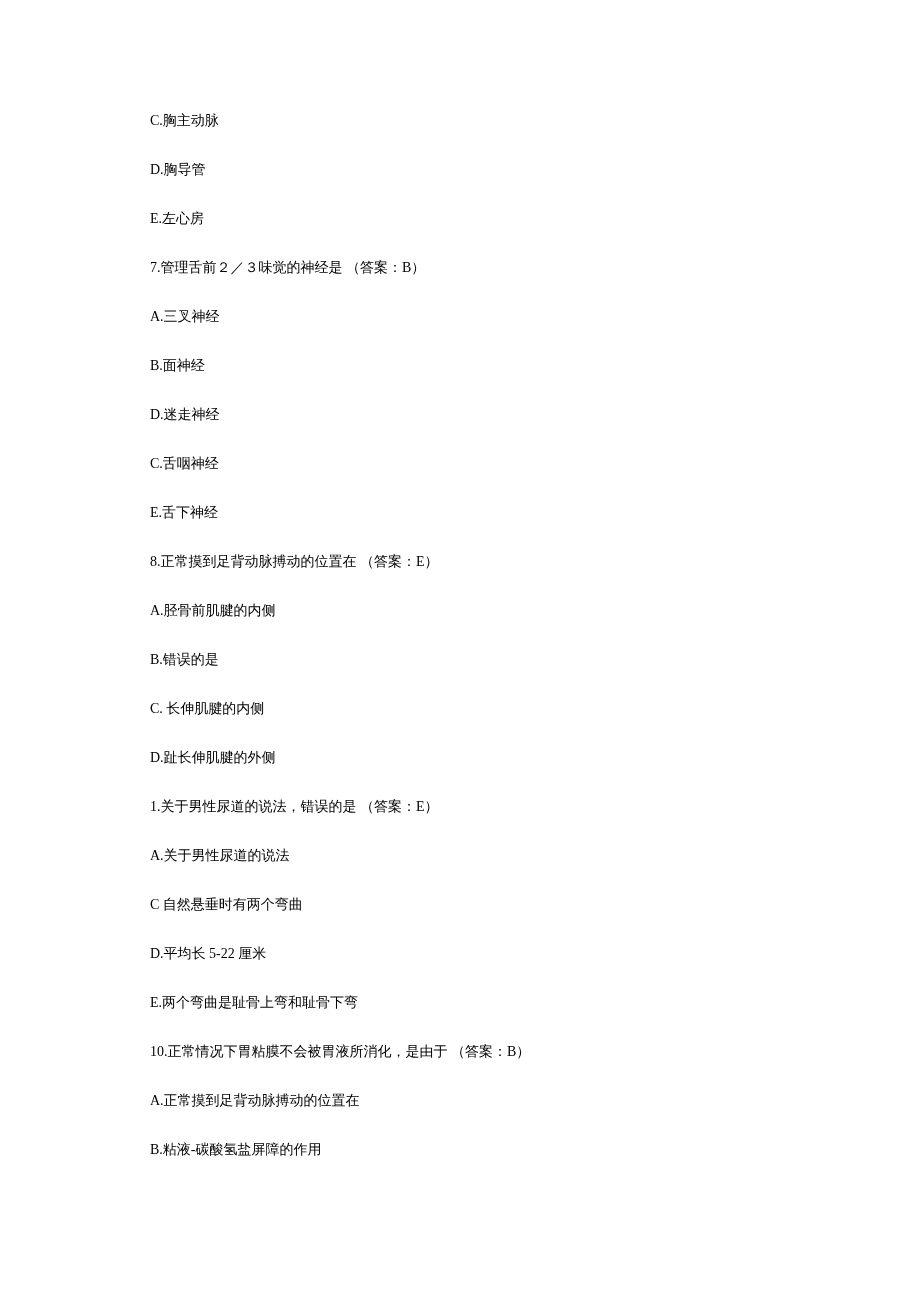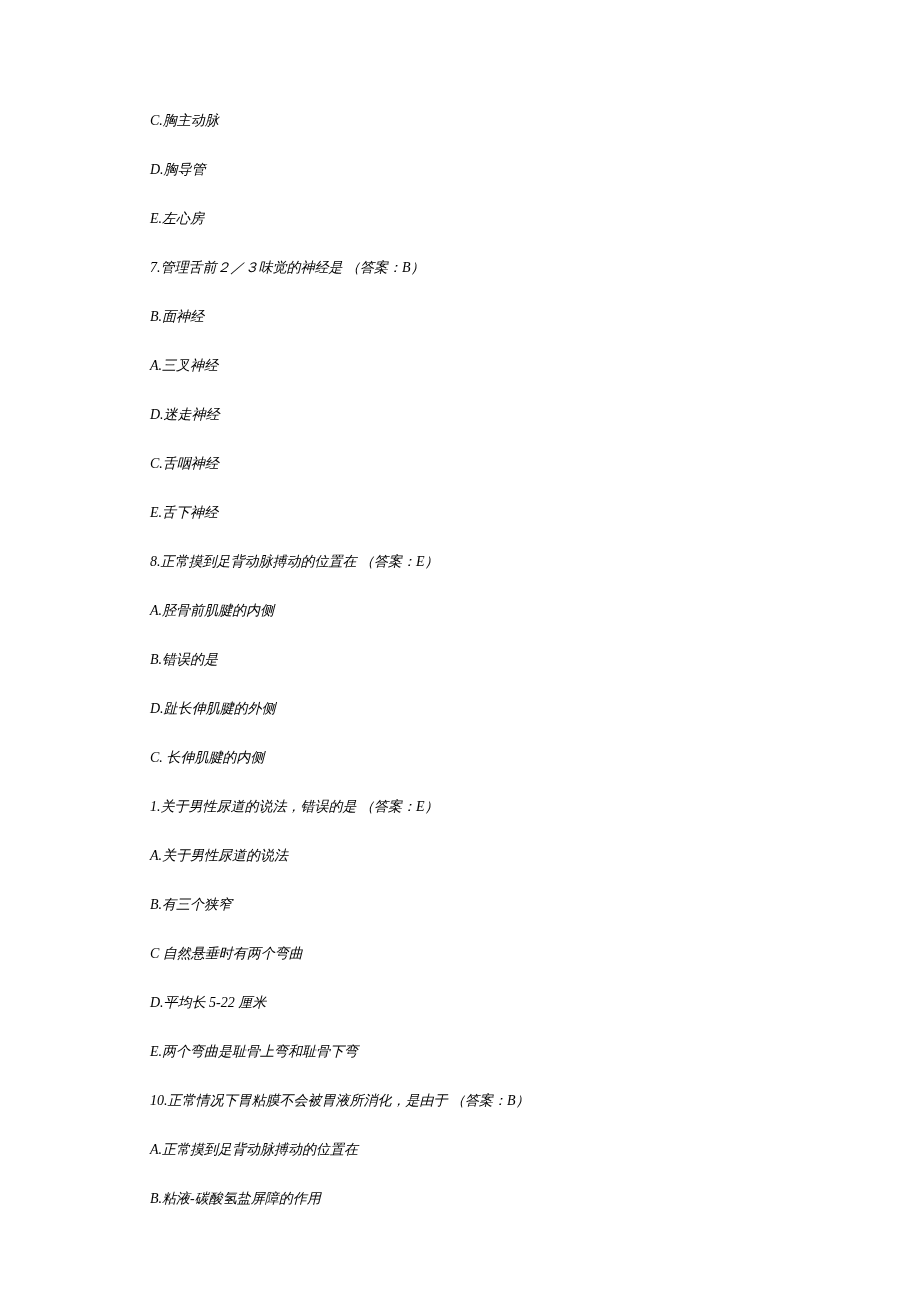--- a/index.html
+++ b/index.html
@@ -13,43 +13,41 @@
     height: 1302px;
     box-sizing: border-box;
   }
   .page {
     padding: 110px 150px 60px 150px;
     line-height: 1.5;
   }
   .line {
     margin-bottom: 28px;
     white-space: pre;
-    font-style: italic;
   }
 </style>
 </head>
 <body>
 
 <div class="page">
   <div class="line">C.胸主动脉</div>
   <div class="line">D.胸导管</div>
   <div class="line">E.左心房</div>
   <div class="line">7.管理舌前２／３味觉的神经是 （答案：B）</div>
+  <div class="line">A.三叉神经</div>
   <div class="line">B.面神经</div>
-  <div class="line">A.三叉神经</div>
   <div class="line">D.迷走神经</div>
   <div class="line">C.舌咽神经</div>
   <div class="line">E.舌下神经</div>
   <div class="line">8.正常摸到足背动脉搏动的位置在 （答案：E）</div>
   <div class="line">A.胫骨前肌腱的内侧</div>
   <div class="line">B.错误的是</div>
+  <div class="line">C. 长伸肌腱的内侧</div>
   <div class="line">D.趾长伸肌腱的外侧</div>
-  <div class="line">C. 长伸肌腱的内侧</div>
   <div class="line">1.关于男性尿道的说法，错误的是 （答案：E）</div>
   <div class="line">A.关于男性尿道的说法</div>
-  <div class="line">B.有三个狭窄</div>
   <div class="line">C 自然悬垂时有两个弯曲</div>
   <div class="line">D.平均长 5-22 厘米</div>
   <div class="line">E.两个弯曲是耻骨上弯和耻骨下弯</div>
   <div class="line">10.正常情况下胃粘膜不会被胃液所消化，是由于 （答案：B）</div>
   <div class="line">A.正常摸到足背动脉搏动的位置在</div>
   <div class="line">B.粘液-碳酸氢盐屏障的作用</div>
 </div>
 
 </body></html>

